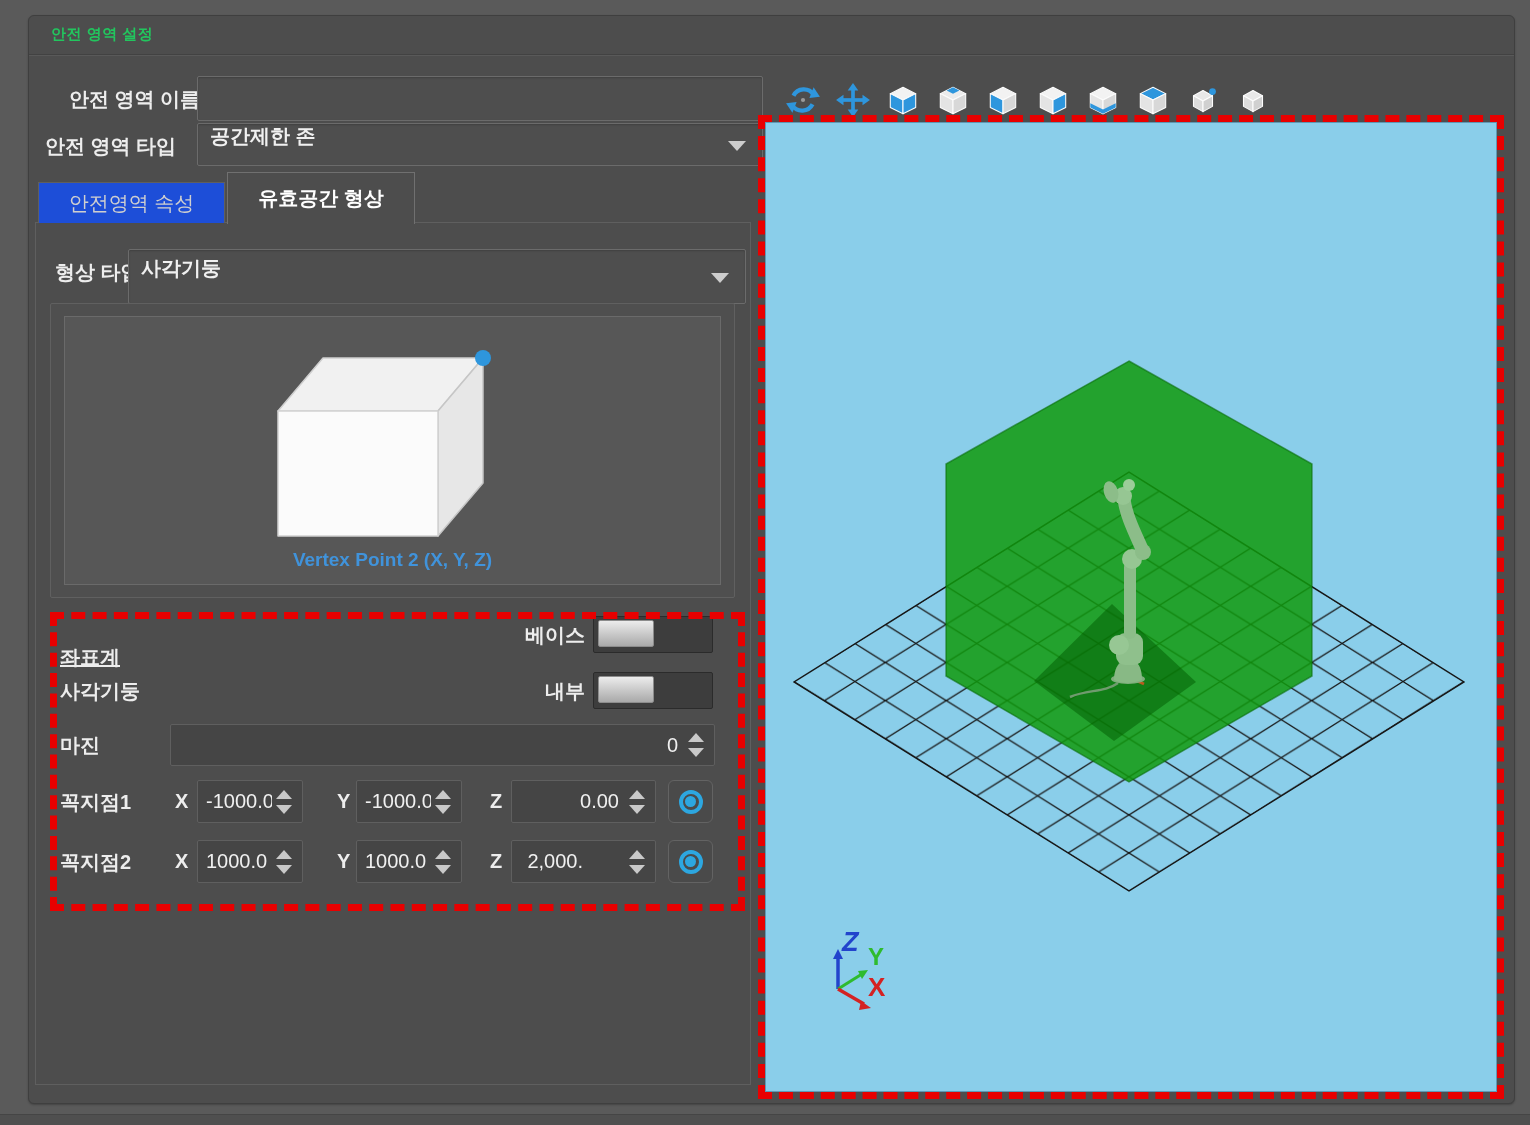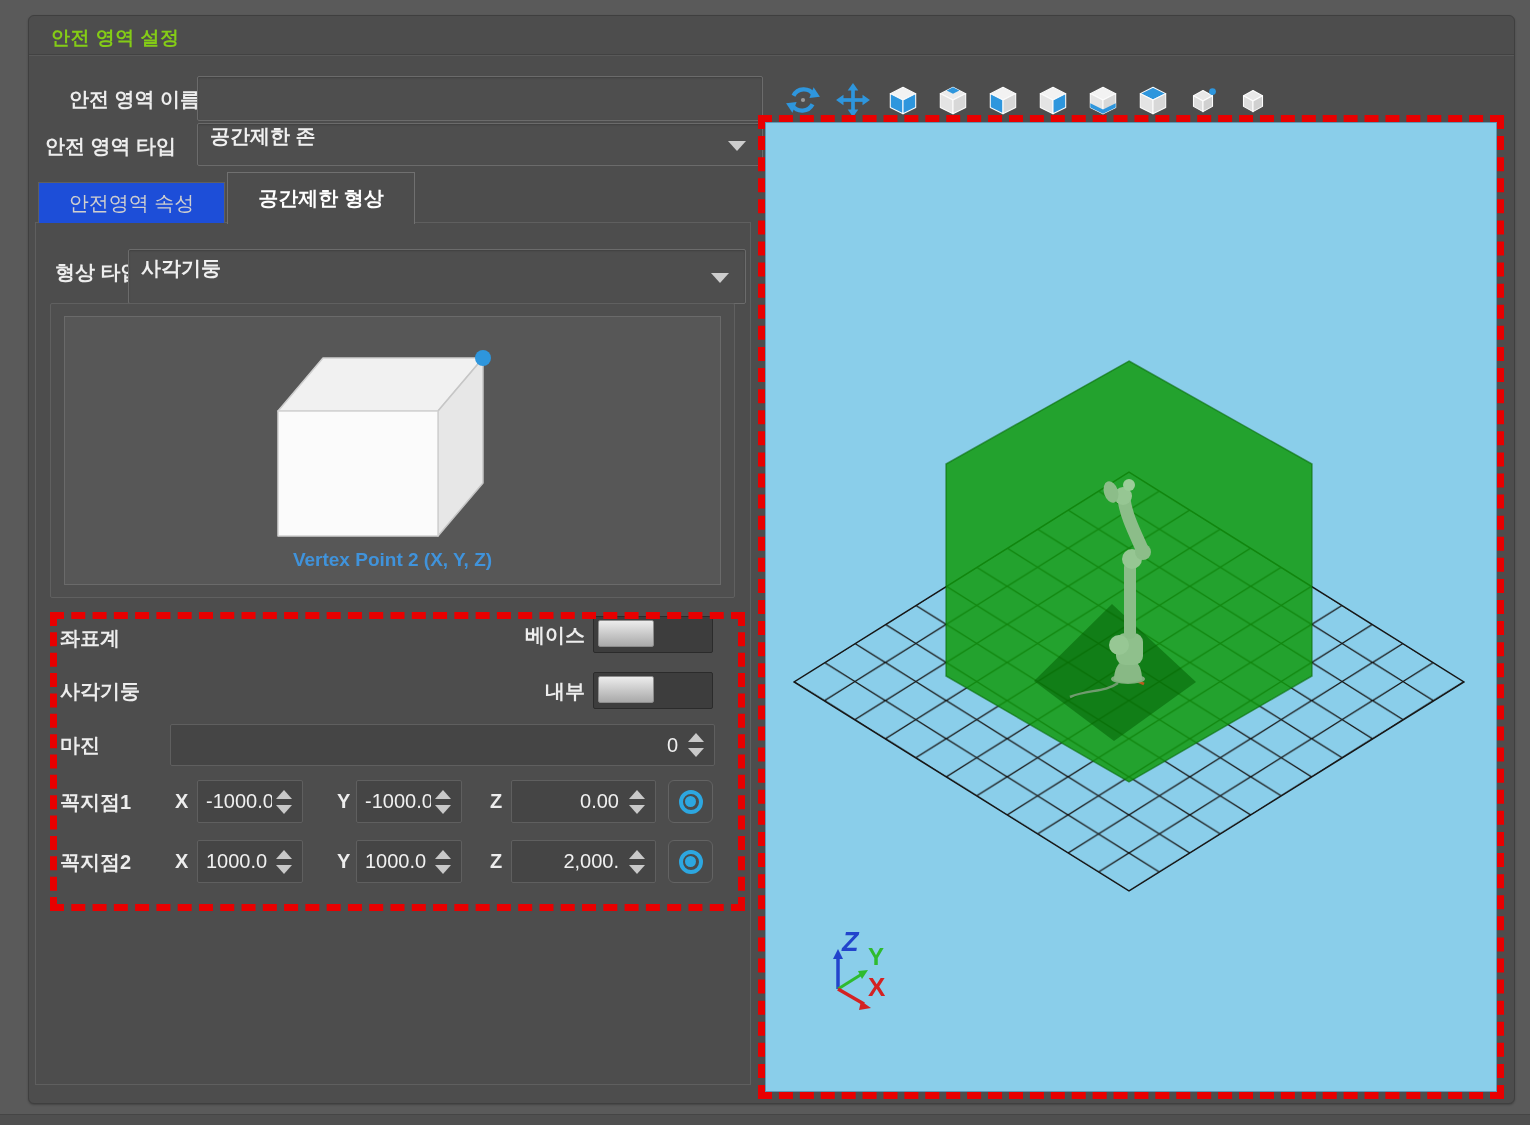--- a/index.html
+++ b/index.html
@@ -8,21 +8,21 @@
     background:#5a5a5a;
     font-family:"Liberation Sans","DejaVu Sans",sans-serif;
     -webkit-font-smoothing:antialiased;
   }
   .abs{position:absolute;box-sizing:border-box;}
   .groupbox{
     left:28px;top:15px;width:1487px;height:1089px;
     background:#4d4d4d;border:1px solid #3f3f3f;border-radius:6px;
     box-shadow:0 1px 2px rgba(0,0,0,.25);
   }
-  .gb-title{left:50px;top:24px;font-size:19px;font-weight:700;color:#84cc16;letter-spacing:.5px;}
+  .gb-title{left:50px;top:24px;font-size:15px;font-weight:700;color:#22c55e;letter-spacing:.5px;}
   .gb-sep{left:29px;top:54px;width:1485px;height:0;border-top:1px solid #424242;box-shadow:0 1px 0 rgba(255,255,255,.07);}
   .klabel{font-size:20px;font-weight:700;color:#ededed;white-space:nowrap;}
   .field{
     background:#4e4e4e;border:1px solid #6b6b6b;border-radius:2px;
     box-shadow:inset 0 1px 2px rgba(0,0,0,.18);
   }
   input.field{color:#f0f0f0;font-size:20px;padding:0 10px;outline:none;font-family:inherit;}
   .select{display:flex;align-items:center;padding:0 40px 17px 12px;color:#f0f0f0;font-size:20px;font-weight:700;cursor:default;}
   .select .caret{
     position:absolute;right:16px;top:50%;margin-top:-4px;width:0;height:0;
@@ -78,21 +78,21 @@
 <div class="abs klabel" style="left:45px;top:133px;">안전 영역 타입</div>
 <div class="abs field select" style="left:197px;top:123px;width:566px;height:43px;">
   <span>공간제한 존</span>
   <span class="caret"></span>
 </div>
 
 <div class="abs tab" style="left:38px;top:182px;width:187px;height:41px;z-index:2;">
   <span>안전영역 속성</span>
 </div>
 <div class="abs tab active" style="left:227px;top:172px;width:188px;height:52px;">
-  <span>공간제한 형상</span>
+  <span>유효공간 형상</span>
 </div>
 <div class="abs tab-panel" style="left:35px;top:222px;width:716px;height:863px;"></div>
 
 <div class="abs klabel" style="left:55px;top:259px;">형상 타입</div>
 <div class="abs field select" style="left:128px;top:249px;width:618px;height:55px;">
   <span>사각기둥</span>
   <span class="caret"></span>
 </div>
 
 <div class="abs preview-outer" style="left:50px;top:303px;width:685px;height:295px;"></div>
@@ -101,21 +101,21 @@
     <polygon points="33,86 78,33 238,33 193,86" fill="#f1f1f1" stroke="#cfcfcf" stroke-width="1.5" stroke-linejoin="round"></polygon>
     <polygon points="193,86 238,33 238,158 193,211" fill="#e7e7e7" stroke="#c6c6c6" stroke-width="1.5" stroke-linejoin="round"></polygon>
     <polygon points="33,86 193,86 193,211 33,211" fill="#fbfbfb" stroke="#d2d2d2" stroke-width="1.5" stroke-linejoin="round"></polygon>
     <circle cx="238" cy="33" r="8" fill="#2e96dd"></circle>
   </svg>
   <div class="abs preview-caption" style="left:0;top:232px;">Vertex Point 2 (X, Y, Z)</div>
 </div>
 
 <div class="abs red-dash" style="left:50px;top:612px;width:695px;height:299px;"></div>
 
-<div class="abs klabel" style="left:60px;top:625px;">좌표계</div>
+<div class="abs klabel" style="left:60px;top:644px;text-decoration:underline;">좌표계</div>
 <div class="abs klabel" style="left:440px;top:622px;width:145px;text-align:right;">베이스</div>
 <div class="abs toggle" style="left:593px;top:616px;width:120px;height:37px;">
   <span class="knob"></span>
 </div>
 
 <div class="abs klabel" style="left:60px;top:678px;">사각기둥</div>
 <div class="abs klabel" style="left:440px;top:678px;width:145px;text-align:right;">내부</div>
 <div class="abs toggle" style="left:593px;top:672px;width:120px;height:37px;">
   <span class="knob"></span>
 </div>
@@ -171,21 +171,21 @@
 </div>
 <div class="abs axis-letter" style="left:337px;top:850px;">Y</div>
 <div class="abs spin" style="left:356px;top:840px;width:106px;height:43px;">
   <span class="val">1000.0</span>
   <span class="arrows">
       <span class="tri-up"></span>
       <span class="tri-dn"></span>
     </span>
 </div>
 <div class="abs axis-letter" style="left:490px;top:850px;">Z</div>
-<div class="abs spin" style="left:511px;top:840px;width:145px;height:43px;">
+<div class="abs spin" style="left:511px;top:840px;width:145px;height:43px;gap:36px;">
   <span class="val right">2,000.</span>
   <span class="arrows">
       <span class="tri-up"></span>
       <span class="tri-dn"></span>
     </span>
 </div>
 <button class="abs target-btn" style="left:668px;top:840px;width:45px;height:43px;">
   <span class="target-ring">
       <span class="target-dot"></span>
     </span>

